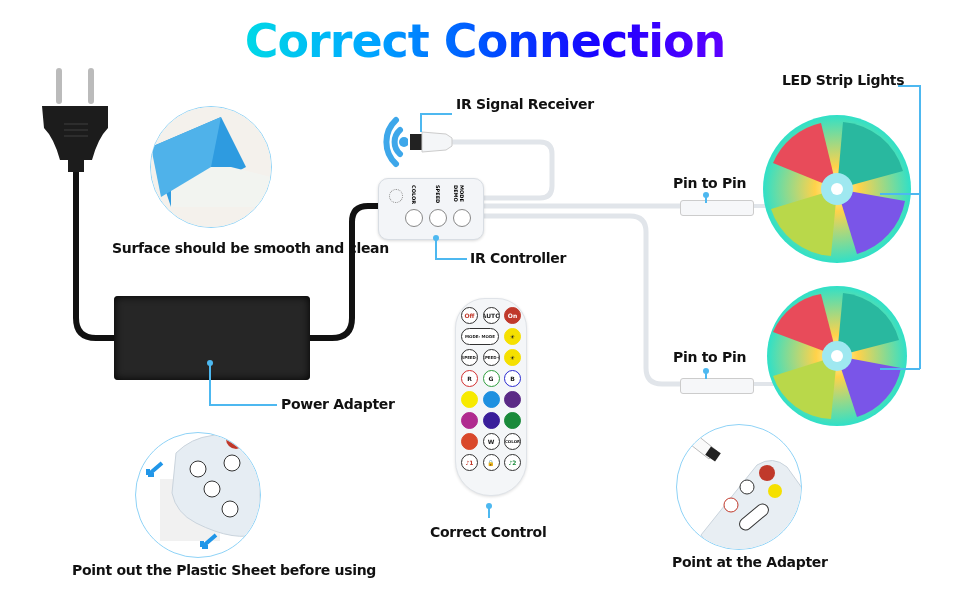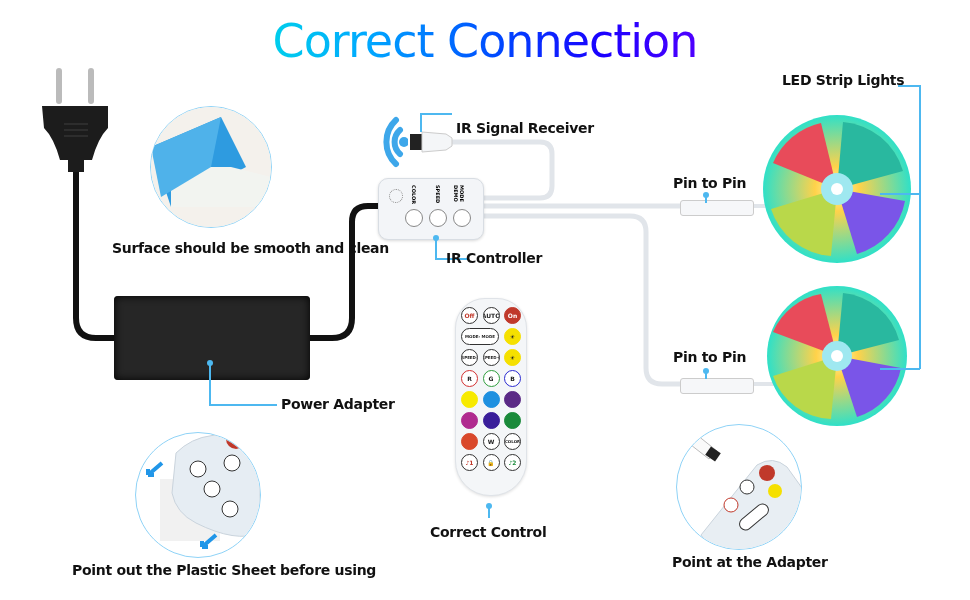--- a/index.html
+++ b/index.html
@@ -1,20 +1,20 @@
 <!DOCTYPE html>
 <html><head>
 <meta charset="utf-8">
 <style>
   html, body { margin:0; padding:0; background:#ffffff; }
   body { width:970px; height:600px; position:relative; overflow:hidden; font-family:"DejaVu Sans", sans-serif; }
   .abs { position:absolute; }
   .title {
     left:0; top:14px; width:970px; text-align:center;
-    font-family:"DejaVu Sans", sans-serif; font-weight:normal; font-size:46px; letter-spacing:-1px;
+    font-family:"DejaVu Sans", sans-serif; font-weight:bold; font-size:46px; letter-spacing:-1px;
     background: linear-gradient(90deg, #00e676 0%, #00e5e0 22%, #00a8ff 38%, #0044ff 52%, #1a00ff 62%, #7a00ff 80%, #ff00ff 100%);
     -webkit-background-clip:text; background-clip:text; color:transparent;
   }
   .label { font-family:"DejaVu Sans", sans-serif; font-weight:bold; font-size:14px; color:#111; white-space:nowrap; letter-spacing:-0.3px; }
   .leader { position:absolute; background:#4db8f0; }
   .dot { position:absolute; width:6px; height:6px; border-radius:50%; background:#4db8f0; }
   .circle-frame { position:absolute; border:1.5px solid #8fd3f7; border-radius:50%; overflow:hidden; background:#fff; }
   svg { display:block; }
 </style>
 </head>
@@ -66,35 +66,35 @@
 </div>
 
 <div class="abs" style="left:410px;top:130px">
   <svg width="44" height="24">
     <rect x="0" y="4" width="12" height="16" fill="#222"></rect>
     <path d="M12 2 L36 4 L42 8 L42 16 L36 20 L12 22 Z" fill="#f4f6f8" stroke="#ccc"></path>
   </svg>
 </div>
 <div class="leader" style="left:420px;top:114px;width:1.5px;height:18px"></div>
 <div class="leader" style="left:420px;top:113px;width:32px;height:1.5px"></div>
-<div class="abs label" style="left:456px;top:120px">IR Signal Receiver</div>
+<div class="abs label" style="left:456px;top:96px">IR Signal Receiver</div>
 
 <div class="abs" style="left:378px;top:178px;width:104px;height:60px;background:#f3f5f8;border:1px solid #d8dde3;border-radius:10px;box-shadow:0 1px 3px rgba(0,0,0,0.15)">
   <div class="abs" style="left:10px;top:10px;width:12px;height:12px;border:1.5px dotted #888;border-radius:50%"></div>
   <div class="abs" style="left:26px;top:30px;width:16px;height:16px;border:1px solid #888;border-radius:50%;background:#fff"></div>
   <div class="abs" style="left:50px;top:30px;width:16px;height:16px;border:1px solid #888;border-radius:50%;background:#fff"></div>
   <div class="abs" style="left:74px;top:30px;width:16px;height:16px;border:1px solid #888;border-radius:50%;background:#fff"></div>
   <div class="abs" style="left:26px;top:6px;font-size:5px;font-weight:bold;transform:rotate(90deg);transform-origin:left top;margin-left:12px">COLOR</div>
   <div class="abs" style="left:50px;top:6px;font-size:5px;font-weight:bold;transform:rotate(90deg);transform-origin:left top;margin-left:12px">SPEED</div>
   <div class="abs" style="left:74px;top:6px;font-size:5px;font-weight:bold;transform:rotate(90deg);transform-origin:left top;margin-left:12px">MODE DEMO</div>
 </div>
 <div class="dot" style="left:433px;top:235px"></div>
 <div class="leader" style="left:435px;top:238px;width:1.5px;height:20px"></div>
 <div class="leader" style="left:435px;top:258px;width:32px;height:1.5px"></div>
-<div class="abs label" style="left:446px;top:250px">IR Controller</div>
+<div class="abs label" style="left:470px;top:250px">IR Controller</div>
 
 <div class="abs" style="left:114px;top:296px;width:196px;height:84px;background:#262626;border-radius:4px;box-shadow:inset 0 0 8px #000"></div>
 <div class="dot" style="left:207px;top:360px"></div>
 <div class="leader" style="left:209px;top:363px;width:1.5px;height:42px"></div>
 <div class="leader" style="left:209px;top:404px;width:68px;height:1.5px"></div>
 <div class="abs label" style="left:281px;top:396px">Power Adapter</div>
 
 <div class="abs" style="left:680px;top:200px;width:72px;height:14px;background:#f6f7f9;border:1px solid #ccc;border-radius:3px"></div>
 <div class="dot" style="left:703px;top:192px"></div>
 <div class="leader" style="left:705px;top:195px;width:1.5px;height:8px"></div>

